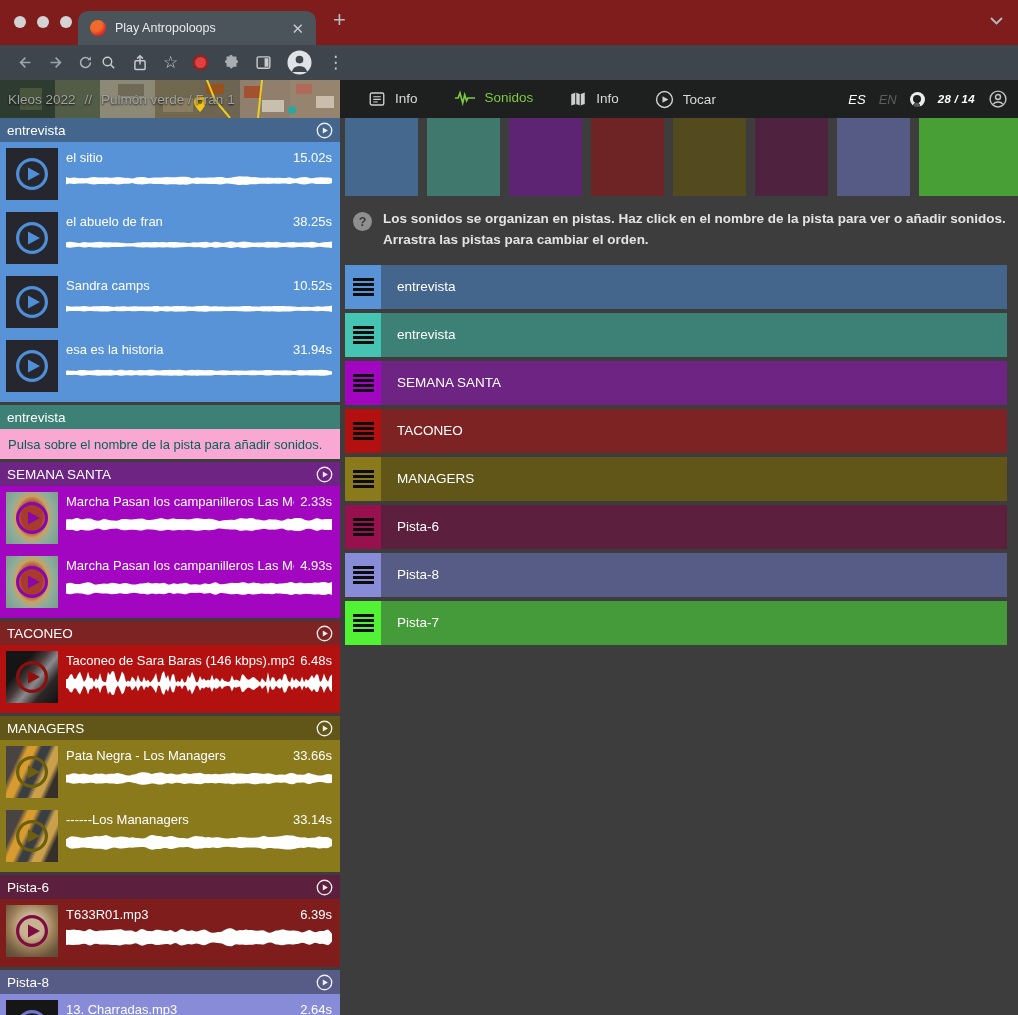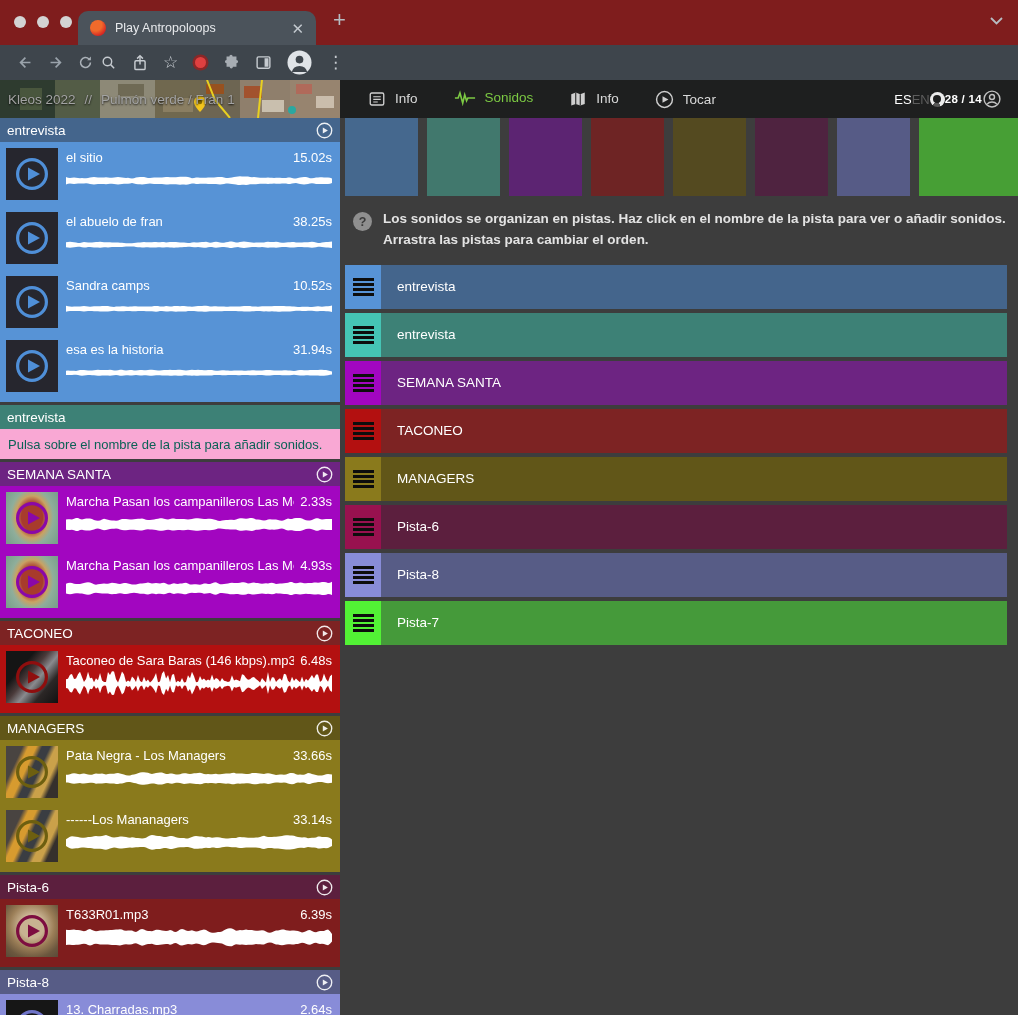--- a/index.html
+++ b/index.html
@@ -32,21 +32,21 @@
   .glyph{color:#c6cbd0;font-size:17px;line-height:1;}
 
   
   .appbar{height:38px;background:#1e1f1f;display:flex;align-items:center;}
   .bc{width:340px;height:38px;position:relative;flex:none;overflow:hidden;}
   .bc-text{position:absolute;left:8px;top:0;height:38px;display:flex;align-items:center;gap:9px;
        color:#a3a3a3;font-size:13.5px;text-shadow:0 1px 2px rgba(0,0,0,.85);white-space:nowrap;}
   .appnav{display:flex;align-items:flex-start;padding-left:28px;flex:1;}
   .nav-item{display:flex;align-items:center;gap:9px;color:#d9d9d9;font-size:13.5px;margin-right:36px;}
   .nav-item.active{color:#7cc943;}
-  .appbar-right{display:flex;align-items:center;padding-right:16px;}
+  .appbar-right{display:flex;align-items:center;gap:13px;padding-right:10px;font-style:italic;}
   .lang-es{color:#fff;font-size:13px;}
   .lang-en{color:#5d5d5d;font-size:13px;}
   .spinner{width:15px;height:15px;border-radius:50%;position:relative;
        background:conic-gradient(from 220deg,#ececec 0 295deg,#565656 295deg 360deg);}
   .spinner::after{content:"";position:absolute;inset:3.4px;border-radius:50%;background:#1e1f1f;}
   .counter{color:#fff;font-size:11.5px;font-weight:700;letter-spacing:.3px;}
 
   
   .content{display:flex;height:992px;}
   .sidebar{width:340px;flex:none;overflow:hidden;}

